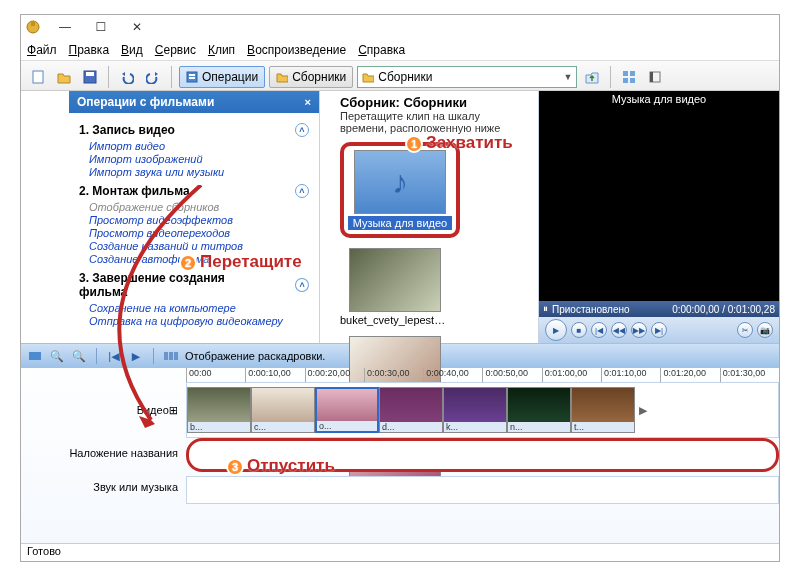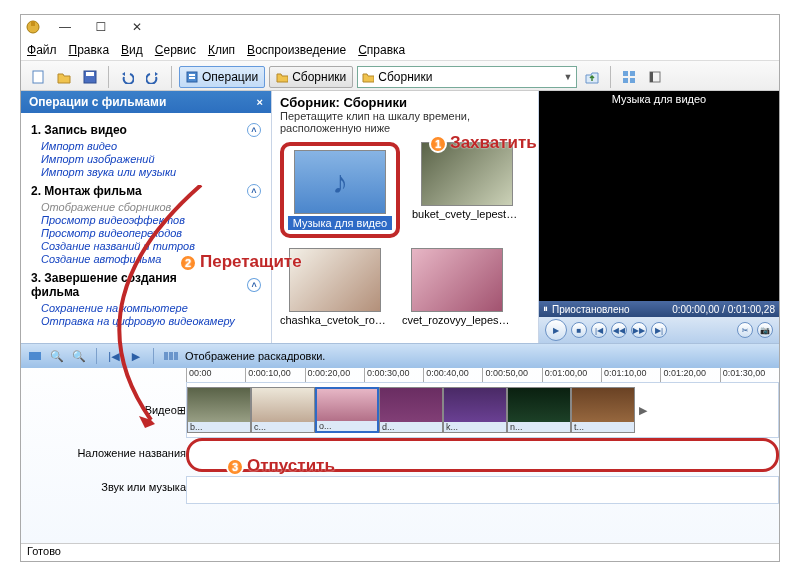--- a/index.html
+++ b/index.html
@@ -16,32 +16,32 @@
 .menubar span { text-decoration: underline; text-decoration-color: transparent; }
 .menubar span:first-letter { text-decoration: underline; }
 
 .toolbar { height: 30px; display: flex; align-items: flex-end; padding: 2px 6px; gap: 4px; border-bottom: 1px solid #ccc; background: linear-gradient(#fafafa,#eee); }
 .toolbar .btn { width: 22px; height: 22px; display:flex; align-items:center; justify-content:center; border: 1px solid transparent; border-radius:2px; }
 .toolbar .sep { width:1px; height:22px; background:#bbb; margin:0 3px;}
 .toolbar .pill { height:22px; border:1px solid #659adc; background:linear-gradient(#dcebfb,#c2dbf7); border-radius:2px; display:flex; align-items:center; padding:0 6px; font-size:12px; gap:4px;}
 .toolbar .combo { flex:1; height:22px; border:1px solid #7a9; background:#fff; font-size:12px; display:flex; align-items:center; padding:0 4px; gap:4px; max-width:220px;}
 .toolbar .combo .arrow { margin-left:auto; font-size:9px; color:#555;}
 
-.mainrow { flex:1; display:flex; min-height:0; }
+.mainrow { flex:1; display:flex; min-height:0;margin-left:48px; }
 
 .tasks { width: 250px; background:#fff; display:flex; flex-direction:column; }
 .tasks-hdr { background: linear-gradient(#3a7fc9,#2c6fbf); color:#fff; font-size:12px; font-weight:bold; padding:4px 8px; display:flex; align-items:center;}
 .tasks-hdr .x { margin-left:auto; font-size:11px;}
 .tasks-body { padding: 4px 10px; font-size:12px; overflow:hidden;}
 .tasks-body h4 { font-size:12px; font-weight:bold; margin:6px 0 3px; display:flex; align-items:center;gap:20px;}
 .tasks-body h4 .chev { margin-left:auto; width:14px; height:14px; border:1px solid #6aa3df; border-radius:50%; font-size:9px; display:flex; align-items:center; justify-content:center; color:#2a5faa;}
 .tasks-body a { display:block; color:#1443c0; text-decoration:none; margin:1px 0 1px 10px; font-size:11px;font-style:italic;}
 .tasks-body .dim { color:#888;}
 
-.collection { flex:1; background:#fff; border-left:1px solid #c8d4e6; border-right:1px solid #c8d4e6; padding:4px 8px; font-size:12px; position:relative;}
+.collection { flex:1; background:#fff; border-left:1px solid #c8d4e6; border-right:1px solid #c8d4e6; padding:4px 20px; font-size:12px; position:relative;}
 .collection .collh { font-weight:bold; font-size:13px;}
 .collection .colls { font-size:11px; color:#333;}
 .thumbs { display:flex; flex-wrap:wrap; gap:10px 12px; margin-top:8px;}
 .thumb { width:110px; display:flex; flex-direction:column; align-items:center;}
 .thumb .imgbox { width:92px; height:64px; background:#6b6b6b; border:1px solid #888;}
 .thumb .cap { font-size:11px; text-align:center; margin-top:2px; width:100%; white-space:nowrap; overflow:hidden; text-overflow:ellipsis;}
 .thumb.selected { border:4px solid #c02828; border-radius:10px; padding:4px; width:120px;}
 .thumb.selected .imgbox { background:linear-gradient(#87b4e4,#4b86cc); display:flex; align-items:center; justify-content:center;}
 .thumb.selected .cap { background:#2e6ac6; color:#fff; padding:1px 2px;}
 
@@ -55,21 +55,21 @@
 .vctrl .play { width:22px; height:22px;}
 .vctrl .spacer { flex:1;}
 
 .bottombar { height: 200px; border-top:1px solid #a9c0dc; background:linear-gradient(#fff,#f5f9fe); display:flex; flex-direction:column;}
 .btools { height:24px; background:linear-gradient(#cde1f6,#9dc1e8); display:flex; align-items:center; padding:0 6px; gap:6px; font-size:11px;}
 .btools .ib { width:16px; height:16px; display:flex; align-items:center; justify-content:center; color:#2c5fa6;}
 .btools .bsep { width:1px; height:16px; background:#7ca0cc; margin:0 3px;}
 
 .timeline { flex:1; display:flex; font-size:11px; }
 .tl-labels { width:165px; display:flex; flex-direction:column;}
-.tl-labels .lab { height:40px; display:flex; align-items:center; justify-content:flex-end; padding-right:0;}
+.tl-labels .lab { height:40px; display:flex; align-items:center; justify-content:flex-end; padding-right:8px;}
 .tl-tracks { flex:1; display:flex; flex-direction:column; position:relative;}
 .ruler { height:14px; display:flex; font-size:9px; color:#333;}
 .ruler .tick { flex:1; border-left:1px solid #aaa; padding-left:2px;}
 .vidtrack { height:56px; display:flex; align-items:center; background:#fff; border:1px solid #c4d4e9; position:relative;}
 .vidtrack .clip { width:64px; height:46px; background:#6a6a6a; border:1px solid #888; margin:0; display:flex; align-items:flex-end;}
 .vidtrack .clip .lbl { background:#dde9f7; color:#333; font-size:9px; width:100%; white-space:nowrap; overflow:hidden; text-overflow:ellipsis; padding:0 2px;}
 .audiotrack { height:34px; background:#fff; border:3px solid #c02828; border-radius:16px;}
 .overlaytrack { height:28px; background:#fff; border:1px solid #c4d4e9; margin-top:4px;}
 
 .status { height:18px; border-top:1px solid #ccc; font-size:11px; padding:1px 6px;}
@@ -330,21 +330,21 @@
           <div style="align-self:center; margin-left:4px; color:#666;">▶</div>
         </div>
         <div class="audiotrack"></div>
         <div class="overlaytrack"></div>
       </div>
     </div>
   </div>
 
   <div class="status">Готово</div>
 
-  <div class="annot" style="left:408px; top:118px;"><span class="badge">1</span><span>Захватить</span></div>
+  <div class="annot" style="left:384px; top:118px;"><span class="badge">1</span><span>Захватить</span></div>
   <div class="annot" style="left:158px; top:237px;"><span class="badge">2</span><span>Перетащите</span></div>
   <div class="annot" style="left:205px; top:441px;"><span class="badge">3</span><span>Отпустить</span></div>
 
   <svg class="arrowcurve">
     <path d="M140 0 C 60 70, 30 150, 90 235" fill="none" stroke="#c02828" stroke-width="4"></path>
     <path d="M90 235 l-12 -4 l6 12 l10 -4 z" fill="#c02828"></path>
   </svg>
 
 </div>
 

